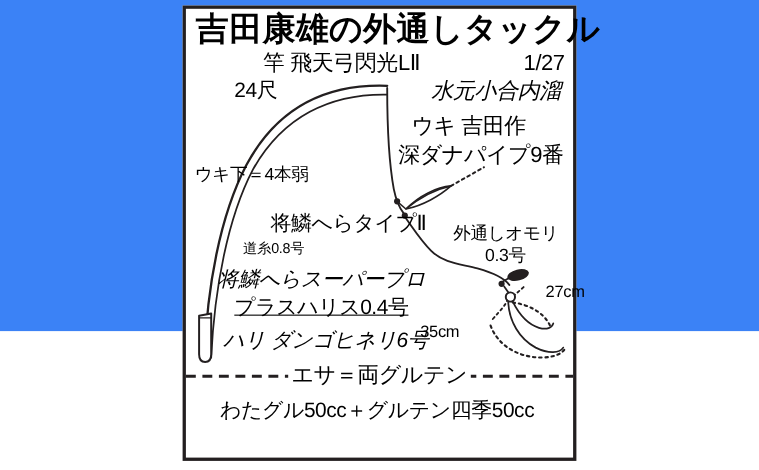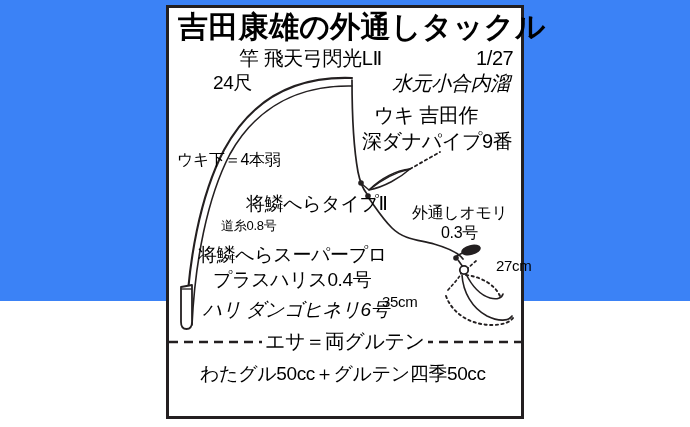--- a/index.html
+++ b/index.html
@@ -59,22 +59,22 @@
   #rod-length    { left: 213px; top: 73px;  font-size: 19px; }
   #ukishita      { left: 177px; top: 104px; font-size: 16px; margin-top: 48px; }
   
   #date          { left: 476px; top: 48px;  font-size: 20px; }
   #place         { left: 392px; top: 73px;  font-size: 20px; font-style: italic; }
   #float-name    { left: 374px; top: 105px; font-size: 20px; }
   #float-model   { left: 362px; top: 131px; font-size: 20px; }
   
   #line-brand    { left: 198px; top: 194px; font-size: 19px; margin-left: 48px; }
   #line-size     { left: 221px; top: 219px; font-size: 13px; }
-  #hari-brand    { left: 198px; top: 245px; font-size: 19px; }
-  #hari-size     { left: 213px; top: 270px; font-size: 19px; }
+  #hari-brand    { left: 198px; top: 245px; font-size: 19px; font-style: italic; }
+  #hari-size     { left: 213px; top: 270px; font-size: 19px; text-decoration: underline; }
   #hook          { left: 203px; top: 300px; font-size: 19px; font-style: italic; }
   
   #weight-name   { left: 412px; top: 205px; font-size: 16px; }
   #weight-size   { left: 441px; top: 225px; font-size: 16px; }
   #len-27        { left: 496px; top: 258px; font-size: 15px; }
   #len-35        { left: 382px; top: 294px; font-size: 15px; }
   
   #bait-head     { left: 262px; top: 331px; font-size: 20px; background:#ffffff; padding:0 3px; }
   
   #bait-1        { left: 200px; top: 364px; font-size: 19px; }

